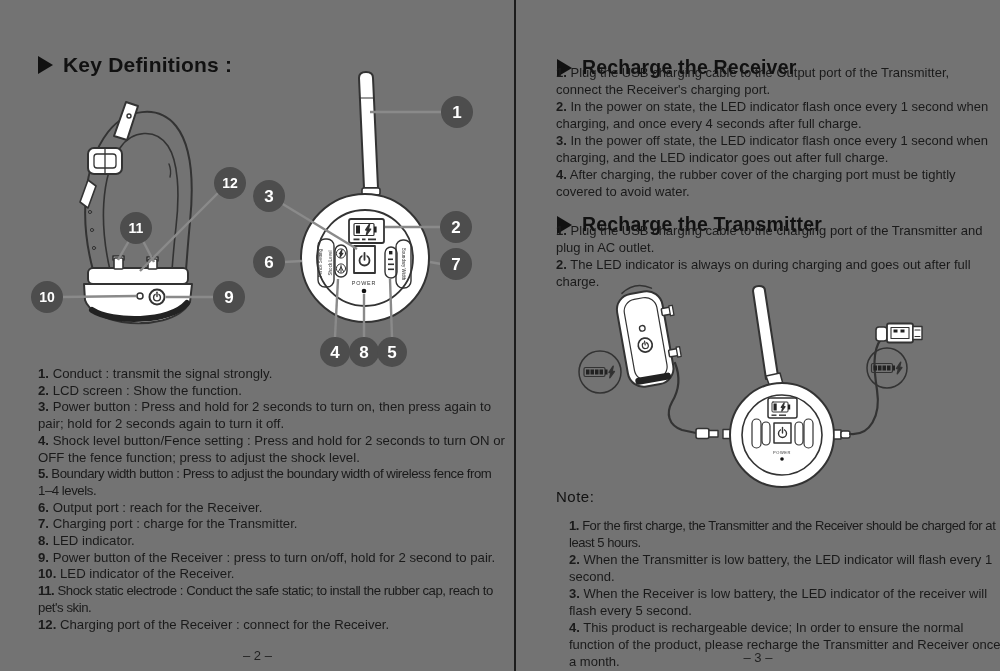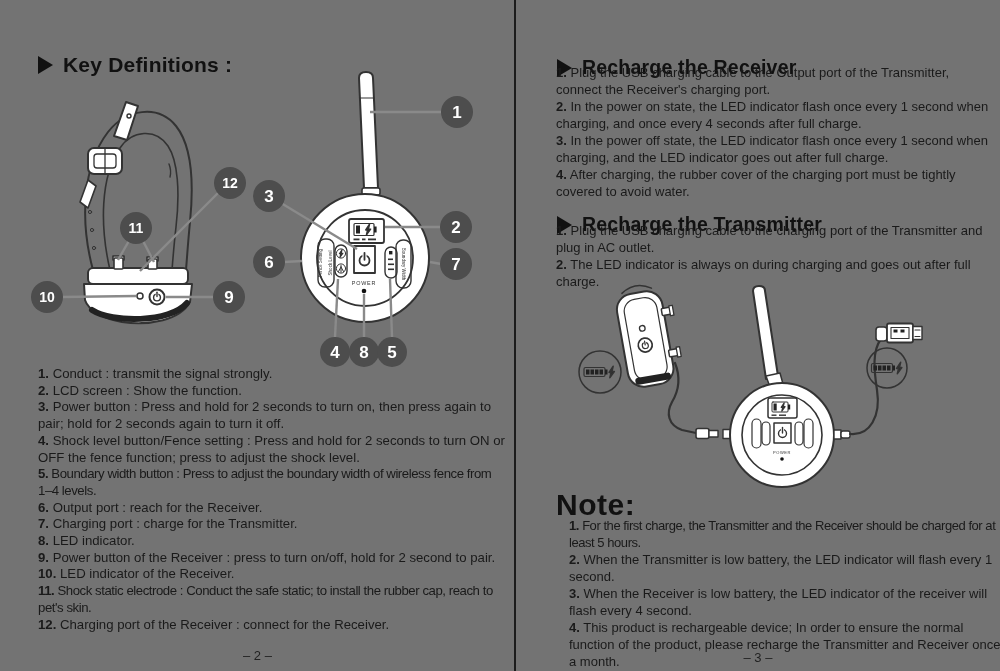--- a/index.html
+++ b/index.html
@@ -9,21 +9,21 @@
   .heading{position:absolute;display:flex;align-items:center;gap:10px;font-weight:bold;color:#111;}
   .h-lg{font-size:21px;letter-spacing:0.2px;}
   .h-md{font-size:19.5px;letter-spacing:0.2px;}
   .tri{width:0;height:0;border-top:9px solid transparent;border-bottom:9px solid transparent;border-left:15px solid #111;}
   .textblock{position:absolute;}
   .item{margin:0;}
   .left-body .item{font-size:13.2px;line-height:16.7px;}
   .right-body .item{font-size:13px;line-height:17px;}
   .item b{font-weight:bold;}
   .condensed{letter-spacing:-0.45px;}
-  .note-title{position:absolute;font-size:30px;font-weight:bold;color:#111;letter-spacing:0.5px;}
+  .note-title{position:absolute;font-size:15px;font-weight:normal;color:#111;letter-spacing:0.5px;}
   .pagenum{position:absolute;font-size:13px;color:#222;text-align:center;}
   svg{position:absolute;}
   svg text{font-family:"Liberation Sans",sans-serif;}
   .callout-num{font-weight:bold;fill:#ffffff;text-anchor:middle;}
   .tinylabel{fill:#333;}
 </style>
 </head>
 <body>
 
 <div class="sheet">
@@ -329,19 +329,19 @@
           <rect x="337" y="87.5" width="3.5" height="5" fill="#222" stroke="none"></rect>
           <use href="#bolt2" transform="translate(349,90) scale(0.8)"></use>
         </g>
       </g>
     </svg>
 
     <div class="note-title" style="left:556px;top:488px;">Note:</div>
     <div class="textblock right-body" style="left:569px;top:517px;width:436px;">
       <p class="item condensed"><b>1.</b> <span>For the first charge, the Transmitter and the Receiver should be charged for at least 5 hours.</span></p>
       <p class="item"><b>2.</b> <span>When the Transmitter is low battery, the LED indicator will flash every 1 second.</span></p>
-      <p class="item"><b>3.</b> <span>When the Receiver is low battery, the LED indicator of the receiver will flash every 4 second.</span></p>
+      <p class="item"><b>3.</b> <span>When the Receiver is low battery, the LED indicator of the receiver will flash every 5 second.</span></p>
       <p class="item"><b>4.</b> <span>This product is rechargeable device; In order to ensure the normal function of the product, please recharge the Transmitter and Receiver once a month.</span></p>
     </div>
 
     <div class="pagenum" style="left:516px;top:650px;width:484px;">– 3 –</div>
   </section>
 </div>
 
 </body></html>

